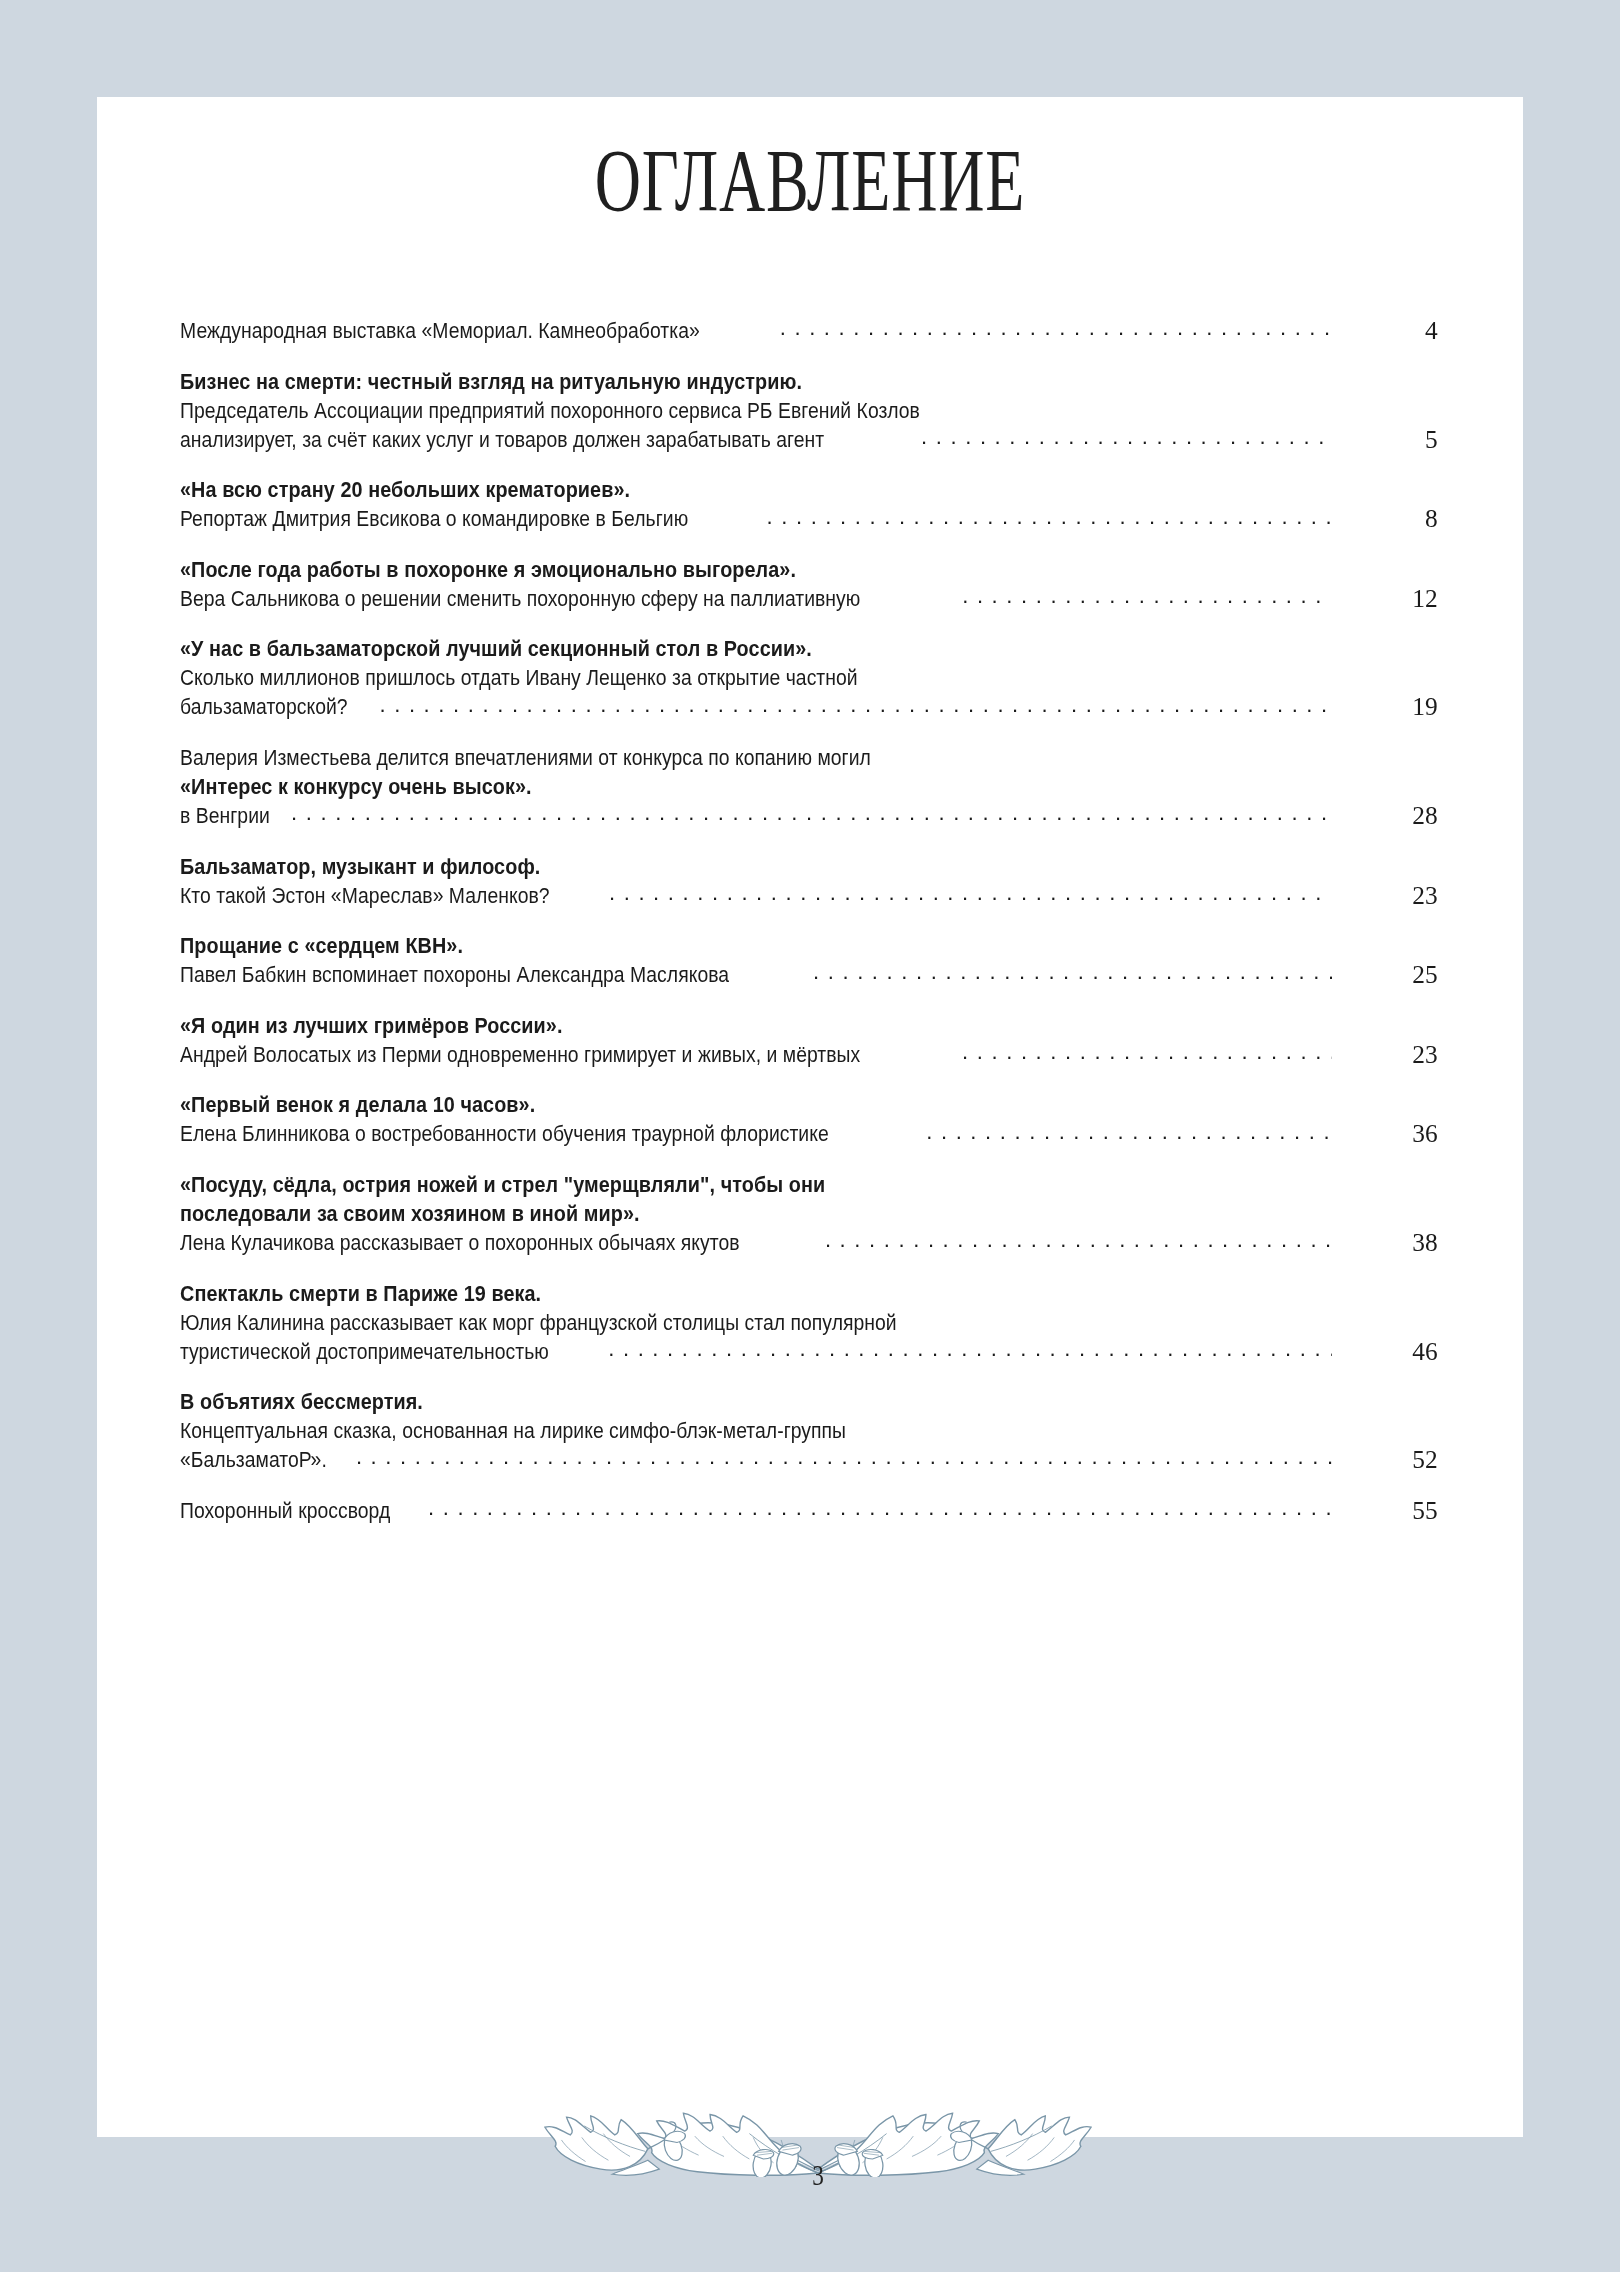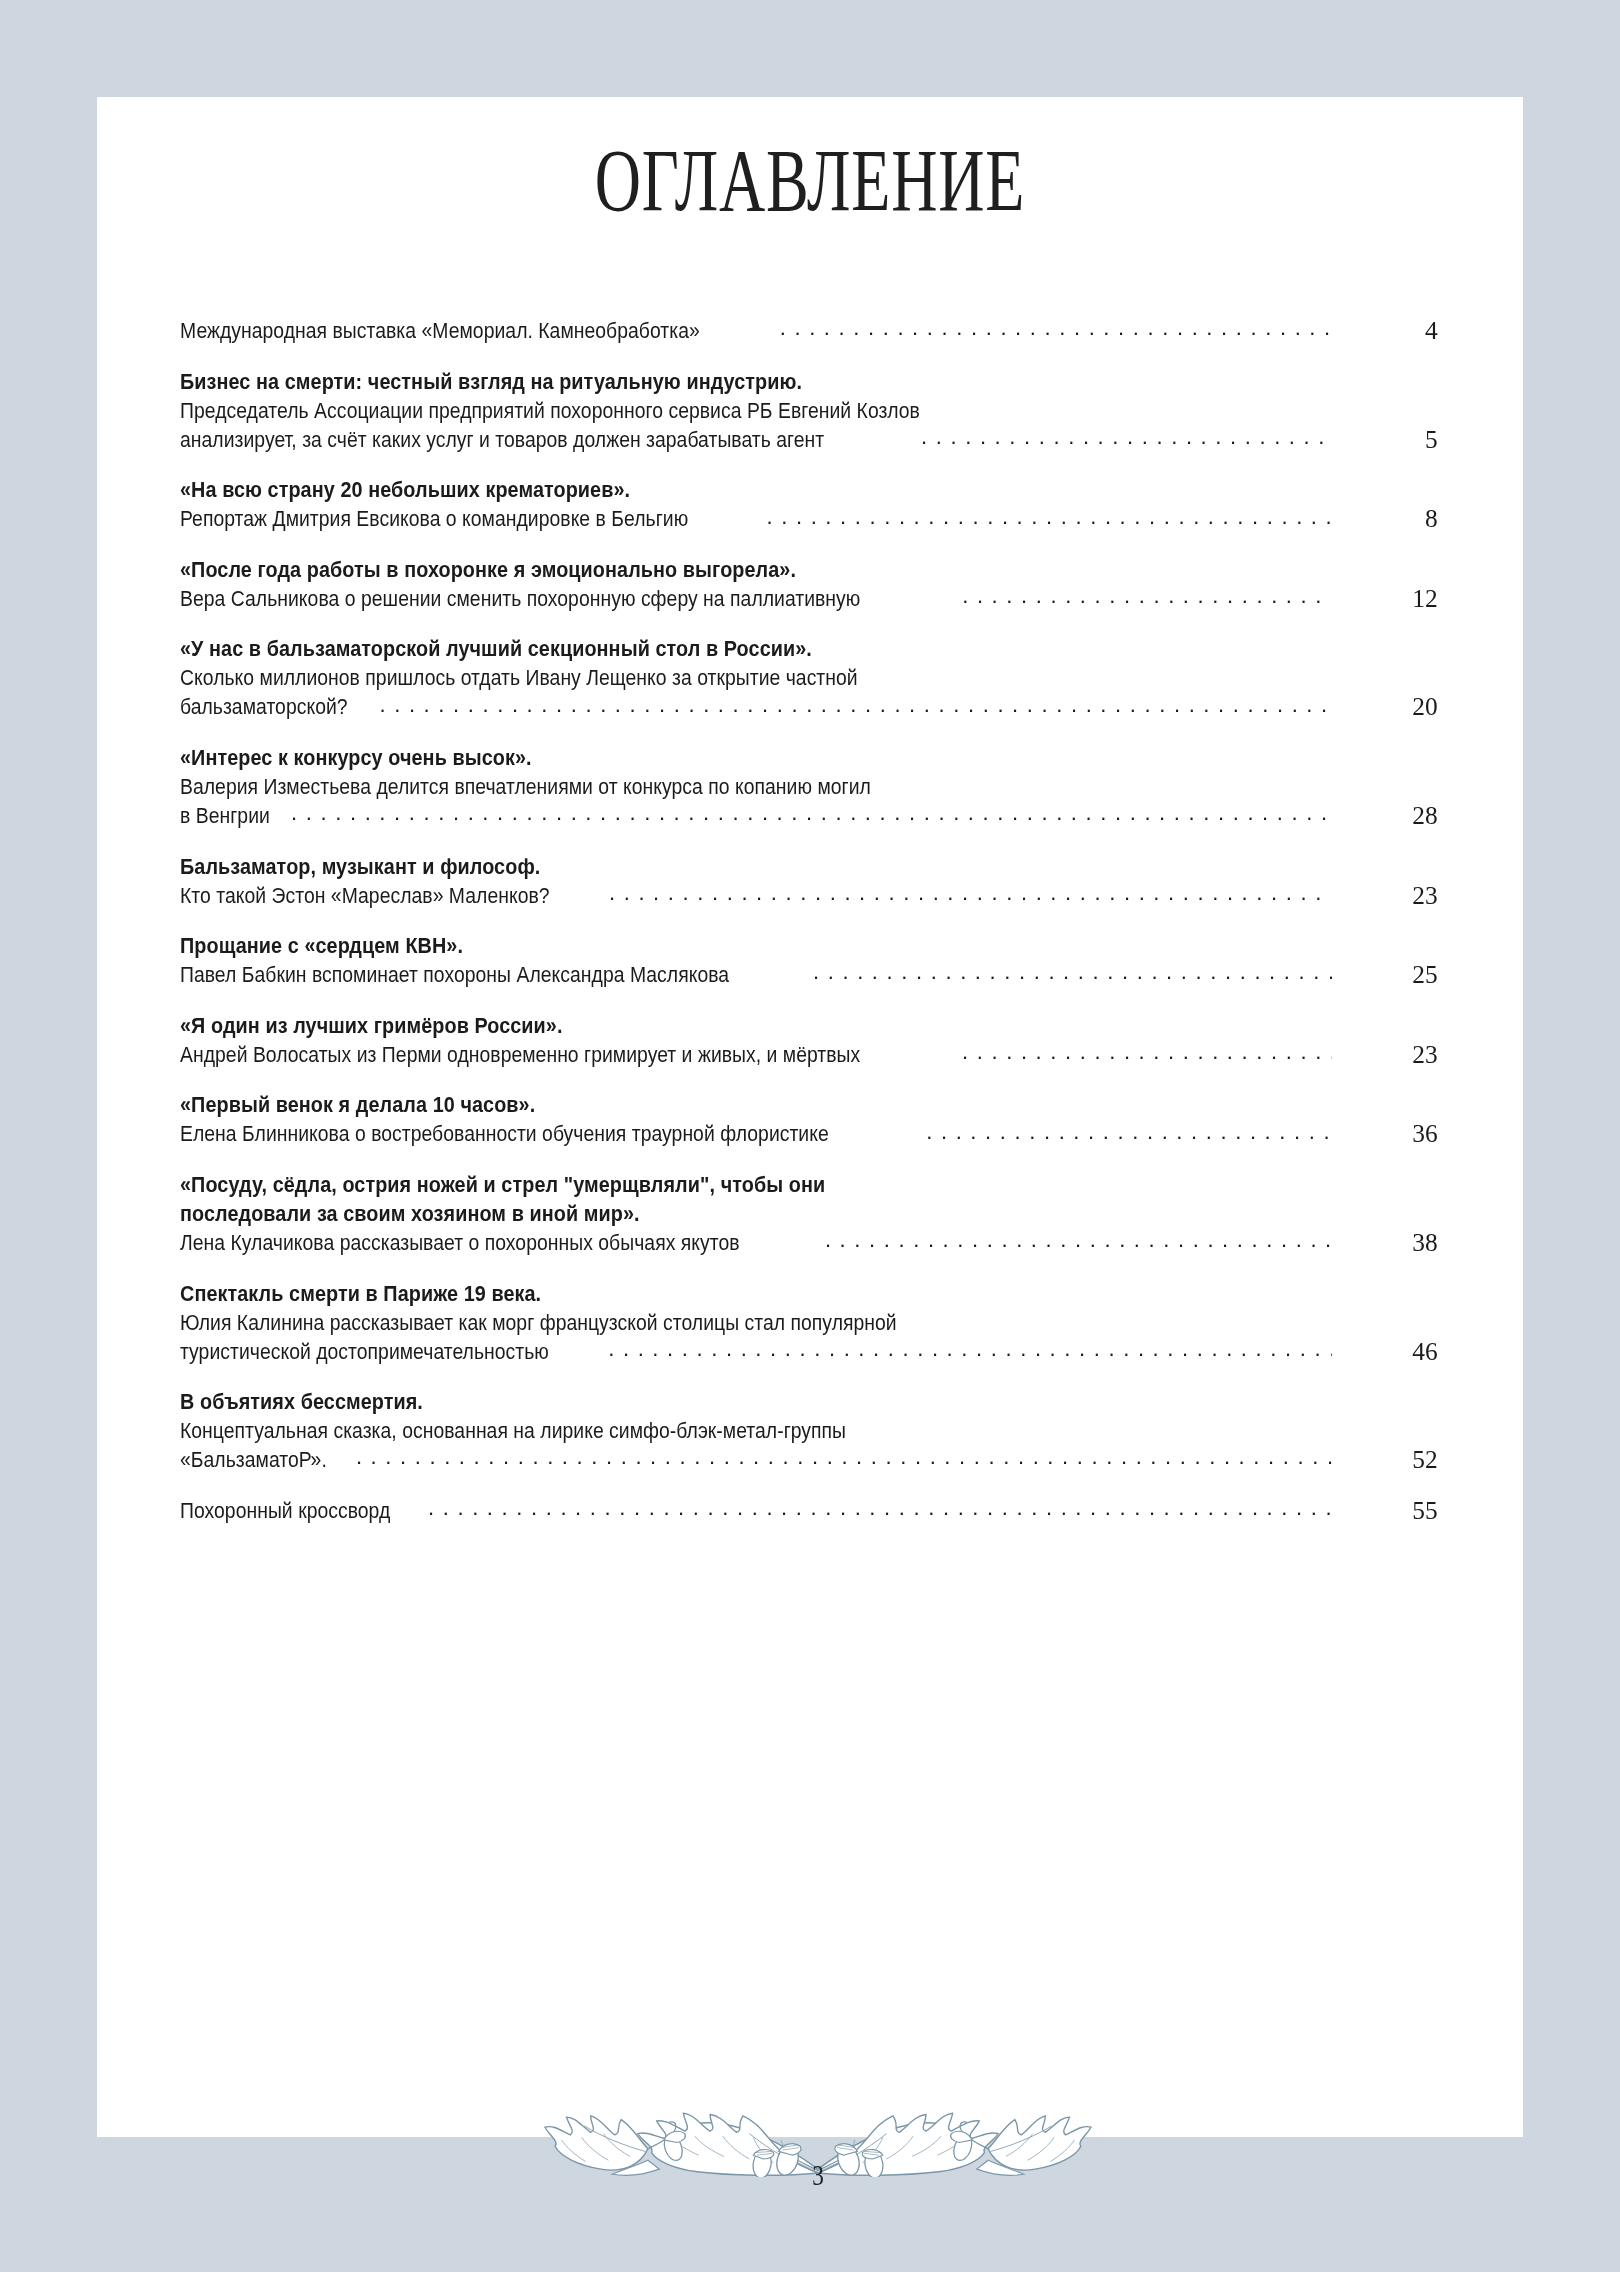--- a/index.html
+++ b/index.html
@@ -204,31 +204,31 @@
             <span class="pg empty"></span>
           </div>
           <div class="line noPage">
             <span class="txt">Сколько миллионов пришлось отдать Ивану Лещенко за открытие частной</span>
             <span class="leader none"></span>
             <span class="pg empty"></span>
           </div>
           <div class="line">
             <span class="txt">бальзаматорской?</span>
             <span class="leader"></span>
-            <span class="pg">20</span>
-          </div>
-        </div>
-        <div class="entry">
+            <span class="pg">19</span>
+          </div>
+        </div>
+        <div class="entry">
+          <div class="line noPage">
+            <span class="txt">Валерия Изместьева делится впечатлениями от конкурса по копанию могил</span>
+            <span class="leader none"></span>
+            <span class="pg empty"></span>
+          </div>
           <div class="line noPage">
             <span class="txt bold">«Интерес к конкурсу очень высок».</span>
-            <span class="leader none"></span>
-            <span class="pg empty"></span>
-          </div>
-          <div class="line noPage">
-            <span class="txt">Валерия Изместьева делится впечатлениями от конкурса по копанию могил</span>
             <span class="leader none"></span>
             <span class="pg empty"></span>
           </div>
           <div class="line">
             <span class="txt">в Венгрии</span>
             <span class="leader"></span>
             <span class="pg">28</span>
           </div>
         </div>
         <div class="entry">

